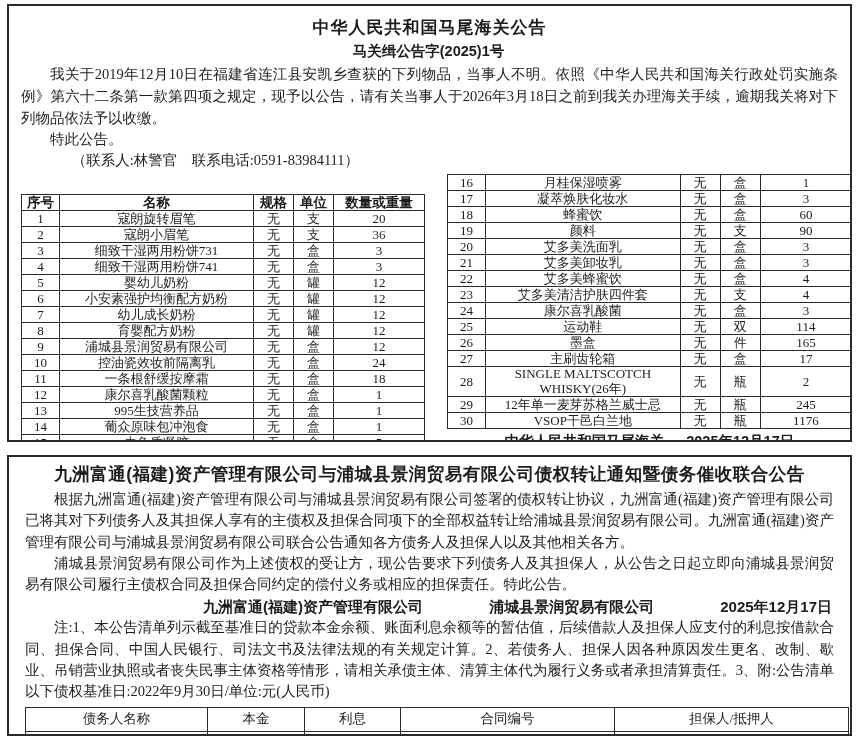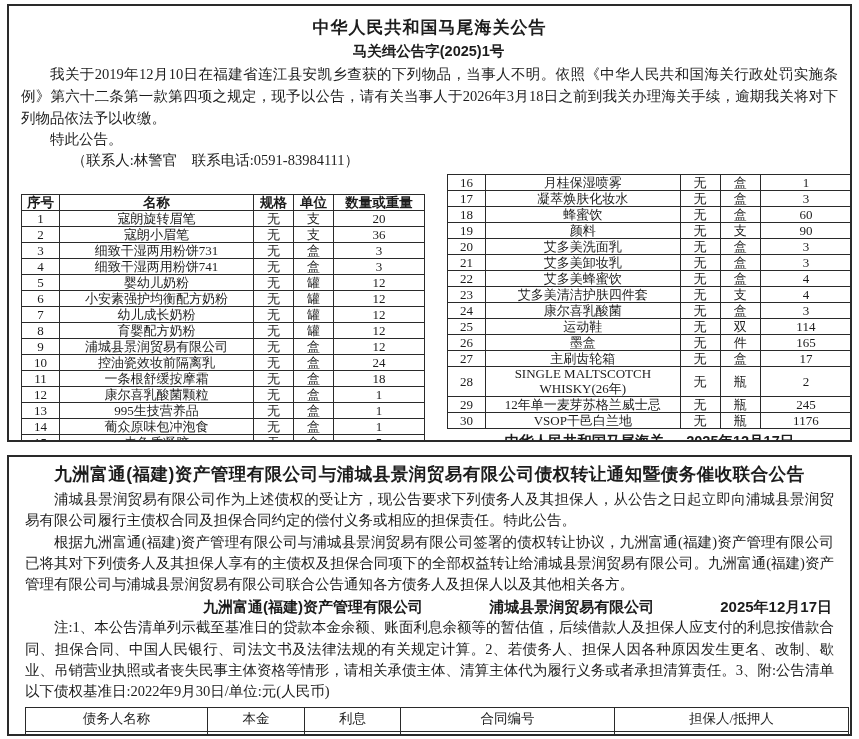--- a/index.html
+++ b/index.html
@@ -359,22 +359,22 @@
       <div class="customs-sign">
         <span>中华人民共和国马尾海关</span>
         <span>2025年12月17日</span>
       </div>
     </div>
   </div>
 </div>
 
 <div class="notice-box" id="notice2">
   <div class="title2">九洲富通(福建)资产管理有限公司与浦城县景润贸易有限公司债权转让通知暨债务催收联合公告</div>
+  <div class="para">根据九洲富通(福建)资产管理有限公司与浦城县景润贸易有限公司签署的债权转让协议，九洲富通(福建)资产管理有限公司已将其对下列债务人及其担保人享有的主债权及担保合同项下的全部权益转让给浦城县景润贸易有限公司。九洲富通(福建)资产管理有限公司与浦城县景润贸易有限公司联合公告通知各方债务人及担保人以及其他相关各方。</div>
   <div class="para">浦城县景润贸易有限公司作为上述债权的受让方，现公告要求下列债务人及其担保人，从公告之日起立即向浦城县景润贸易有限公司履行主债权合同及担保合同约定的偿付义务或相应的担保责任。特此公告。</div>
-  <div class="para">根据九洲富通(福建)资产管理有限公司与浦城县景润贸易有限公司签署的债权转让协议，九洲富通(福建)资产管理有限公司已将其对下列债务人及其担保人享有的主债权及担保合同项下的全部权益转让给浦城县景润贸易有限公司。九洲富通(福建)资产管理有限公司与浦城县景润贸易有限公司联合公告通知各方债务人及担保人以及其他相关各方。</div>
   <div class="sign-line">
     <span>九洲富通(福建)资产管理有限公司</span>
     <span>浦城县景润贸易有限公司</span>
     <span>2025年12月17日</span>
   </div>
   <div class="para">注:1、本公告清单列示截至基准日的贷款本金余额、账面利息余额等的暂估值，后续借款人及担保人应支付的利息按借款合同、担保合同、中国人民银行、司法文书及法律法规的有关规定计算。2、若债务人、担保人因各种原因发生更名、改制、歇业、吊销营业执照或者丧失民事主体资格等情形，请相关承债主体、清算主体代为履行义务或者承担清算责任。3、附:公告清单 以下债权基准日:2022年9月30日/单位:元(人民币)</div>
 
   <table class="debt">
     <colgroup>
       <col class="col-debtor">

